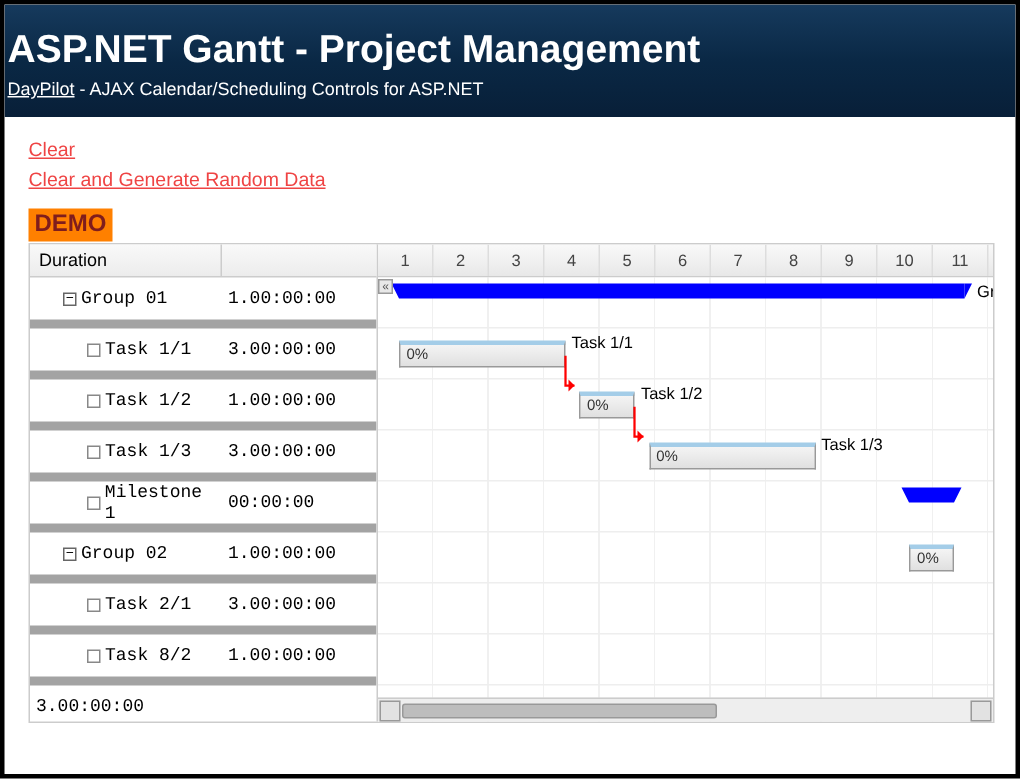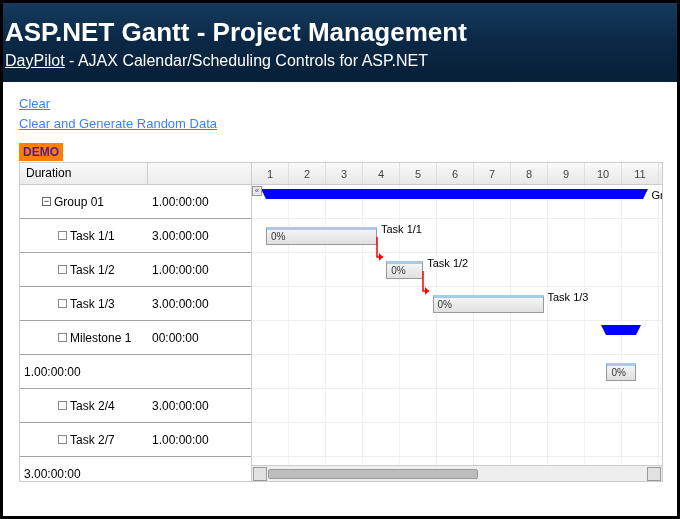--- a/index.html
+++ b/index.html
@@ -1,31 +1,31 @@
 <!DOCTYPE html>
 <html><head>
 <meta charset="utf-8">
 <style>
 * { box-sizing: border-box; margin: 0; padding: 0; }
 body { font-family: Tahoma, Verdana, Arial, sans-serif; font-size: 12px; background: #fff; }
 .frame { width: 680px; height: 519px; border: 3px solid #000; position: relative; overflow: hidden; }
 .header { background: linear-gradient(to bottom, #163a5d, #0a2845 50%, #081f38); padding: 14px 2px 12px; color: #fff; }
 .header h1 { font-size: 26px; font-weight: bold; margin-bottom: 4px; }
-.header .sub { font-size: 16px; }
+.header .sub { font-size: 12px; }
 .header .sub a { color: #fff; text-decoration: underline; }
 .content { padding: 12px 16px; }
-.links a { color: #3b82f6; text-decoration: underline; display: block; font-size: 13px; line-height: 1.5; }
-.demo-badge { display: inline-block; background: #ff8000; color: #4c1d95; font-weight: bold; padding: 2px 4px; margin-top: 10px; font-size: 12px; }
+.links a { color: #ef4444; text-decoration: underline; display: block; font-size: 13px; line-height: 1.5; }
+.demo-badge { display: inline-block; background: #ff8000; color: #7f1d1d; font-weight: bold; padding: 2px 4px; margin-top: 10px; font-size: 16px; }
 .gantt { border: 1px solid #ccc; display: flex; margin-top: 1px; width: 644px; height: 320px; position: relative; }
 .left-pane { width: 232px; border-right: 1px solid #ccc; display: flex; flex-direction: column; }
 .col-headers { display: flex; height: 22px; border-bottom: 1px solid #ccc; background: linear-gradient(#f9f9f9,#ececec); }
 .col-headers .ch { padding: 3px 6px; font-size: 12px; flex: 1; }
 .col-headers .ch:first-child { border-right: 1px solid #ccc; flex: 0 0 128px; }
 .rows { flex: 1; overflow: hidden; }
-.row { height: 34px; display: flex; align-items: center; border-bottom: 1px solid #a3a3a3; }
+.row { height: 34px; display: flex; align-items: center; border-bottom: 6px solid #a3a3a3; font-family: Liberation Mono, monospace; }
 .row .task-cell { width: 128px; padding-left: 4px; display: flex; align-items: center; gap: 3px; }
 .row .dur-cell { flex: 1; padding-left: 4px; }
 .indent1 { padding-left: 22px !important; }
 .indent2 { padding-left: 38px !important; }
 .toggler { width: 9px; height: 9px; border: 1px solid #666; display: inline-flex; align-items: center; justify-content: center; font-size: 9px; line-height: 1; background:#fff; }
 .toggler.minus::before { content: "−"; }
 .box-icon { width: 9px; height: 9px; border: 1px solid #888; display: inline-block; background:#fff; }
 .right-pane { flex: 1; display: flex; flex-direction: column; position: relative; overflow: hidden; }
 .time-header { display: flex; height: 22px; border-bottom: 1px solid #ccc; background: linear-gradient(#f9f9f9,#e8e8e8); }
 .time-header .tc { width: 37px; border-right: 1px solid #ddd; text-align: center; font-size: 11px; line-height: 22px; color:#444; }
@@ -97,33 +97,37 @@
               <div class="dur-cell">3.00:00:00</div>
             </div>
             <div class="row">
               <div class="task-cell indent2">
                 <span class="box-icon"></span>
                 <span>Milestone 1</span>
               </div>
               <div class="dur-cell">00:00:00</div>
             </div>
             <div class="row">
+              <div class="task-cell indent1">
+                <span class="toggler minus"></span>
+                <span>Group 02</span>
+              </div>
               <div class="dur-cell">1.00:00:00</div>
             </div>
             <div class="row">
               <div class="task-cell indent2">
                 <span class="box-icon"></span>
-                <span>Task 2/4</span>
+                <span>Task 2/1</span>
               </div>
               <div class="dur-cell">3.00:00:00</div>
             </div>
             <div class="row">
               <div class="task-cell indent2">
                 <span class="box-icon"></span>
-                <span>Task 2/7</span>
+                <span>Task 8/2</span>
               </div>
               <div class="dur-cell">1.00:00:00</div>
             </div>
             <div class="row">
               <div class="dur-cell">3.00:00:00</div>
             </div>
           </div>
       </div>
 
       <div class="right-pane">

